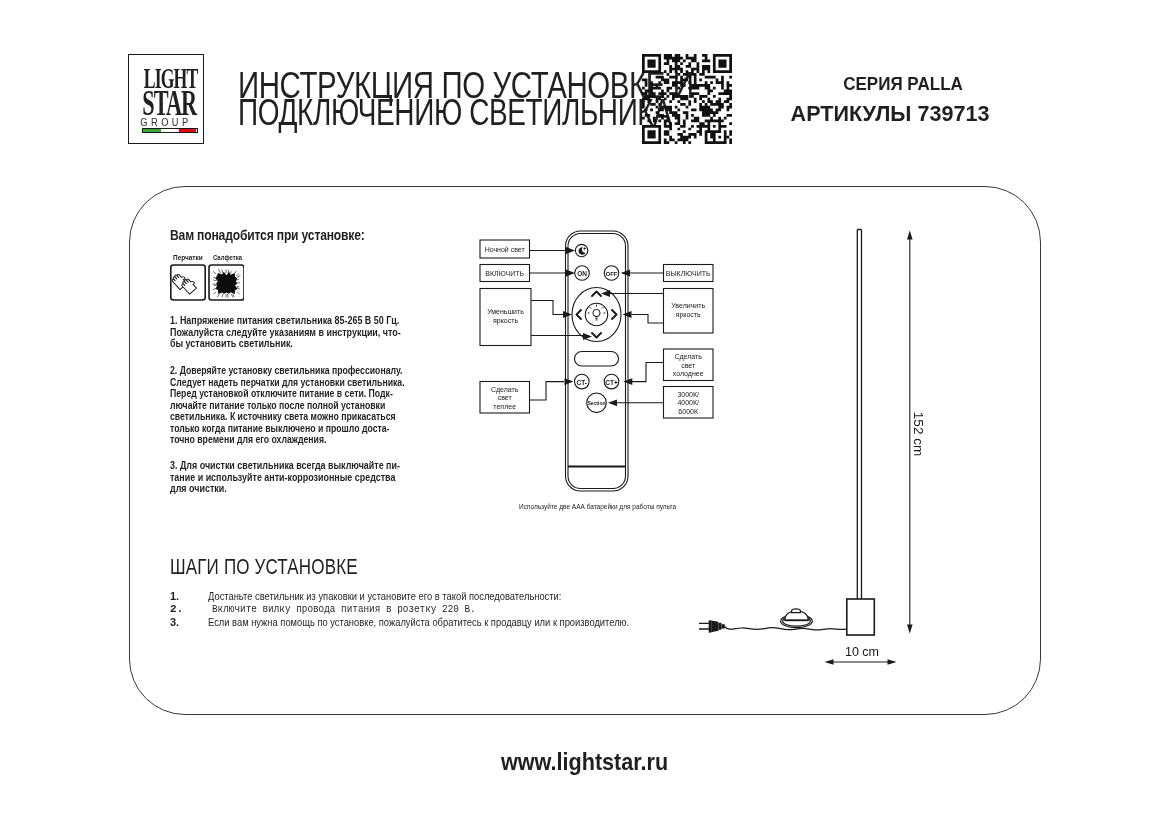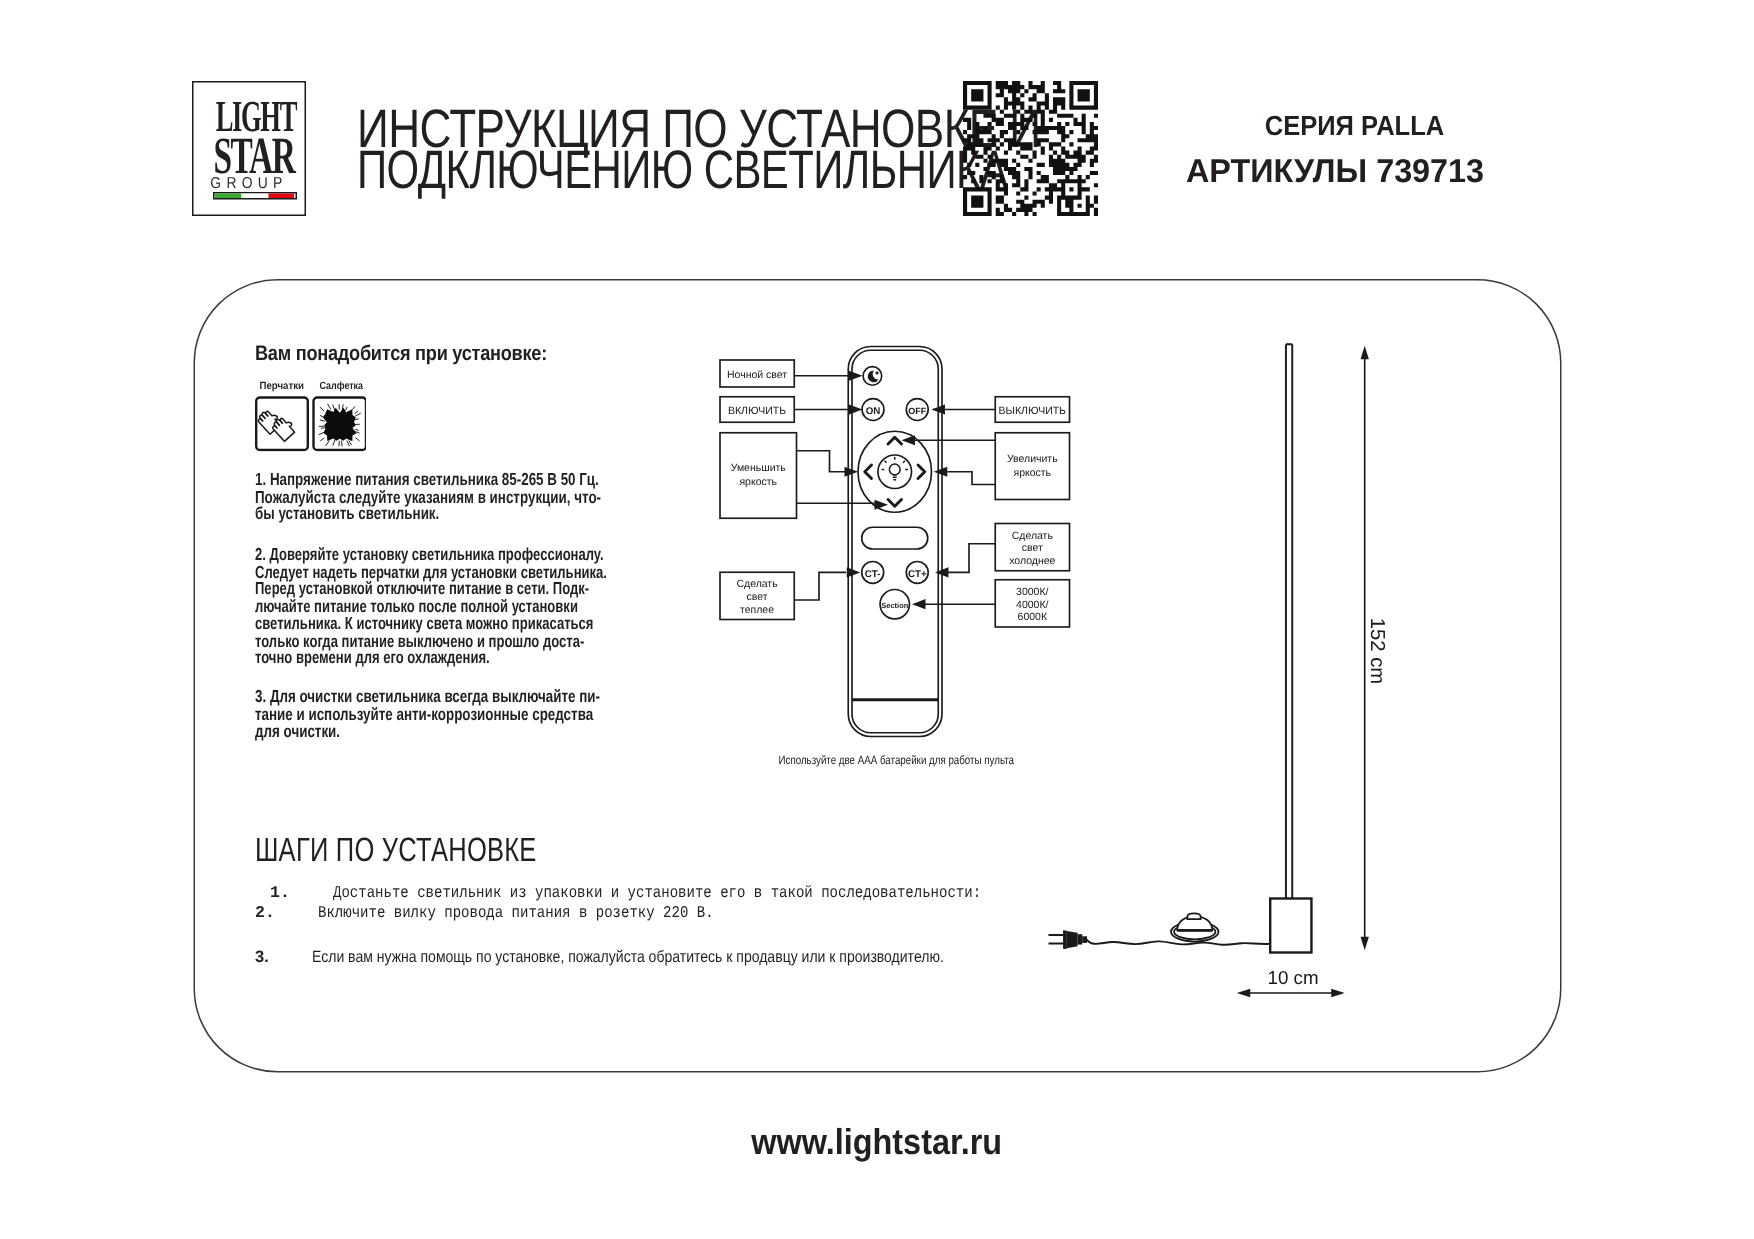--- a/index.html
+++ b/index.html
@@ -227,19 +227,19 @@
     <line x1="830" y1="662" x2="891" y2="662"></line>
     <path d="M824.5 662 l9 -2.8 v5.6 z" fill="#1a1a1a" stroke="none"></path>
     <path d="M896.5 662 l-9 -2.8 v5.6 z" fill="#1a1a1a" stroke="none"></path>
   </g>
 
   <text x="862" y="656" font-size="12.5" fill="#1a1a1a" font-family="'Liberation Sans',sans-serif" text-anchor="middle">10 cm</text>
 </svg>
 
 <div class="abs" style="left:170px;top:554px;font-size:22.4px;letter-spacing:0.2px;transform:scaleX(0.76);transform-origin:0 0;white-space:nowrap;">ШАГИ ПО УСТАНОВКЕ</div>
 
-<div class="abs" style="left:180px;top:590px;font-size:11px;white-space:nowrap;font-family:Liberation Mono, monospace;"><b>1.</b><span style="display:inline-block;vertical-align:top;margin-left:29px;transform:scaleX(0.85);transform-origin:0 0;">Достаньте светильник из упаковки и установите его в такой последовательности:</span></div>
+<div class="abs" style="left:170px;top:590px;font-size:11px;white-space:nowrap;"><b>1.</b><span style="display:inline-block;vertical-align:top;margin-left:29px;transform:scaleX(0.85);transform-origin:0 0;">Достаньте светильник из упаковки и установите его в такой последовательности:</span></div>
 
 <div class="abs" style="left:170px;top:603px;font-size:11px;white-space:nowrap;font-family:Liberation Mono, monospace;"><b>2.</b><span style="display:inline-block;vertical-align:top;margin-left:29px;transform:scaleX(0.85);transform-origin:0 0;">Включите вилку провода питания в розетку 220 В.</span></div>
 
-<div class="abs" style="left:170px;top:616px;font-size:11px;white-space:nowrap;margin-top:16px;"><b>3.</b><span style="display:inline-block;vertical-align:top;margin-left:29px;transform:scaleX(0.85);transform-origin:0 0;">Если вам нужна помощь по установке, пожалуйста обратитесь к продавцу или к производителю.</span></div>
+<div class="abs" style="left:170px;top:616px;font-size:11px;white-space:nowrap;"><b>3.</b><span style="display:inline-block;vertical-align:top;margin-left:29px;transform:scaleX(0.85);transform-origin:0 0;">Если вам нужна помощь по установке, пожалуйста обратитесь к продавцу или к производителю.</span></div>
 
 <div class="abs" style="left:0;top:748px;width:1169px;text-align:center;font-weight:bold;font-size:24px;transform:scaleX(0.9);">www.lightstar.ru</div>
 
 </body></html>

